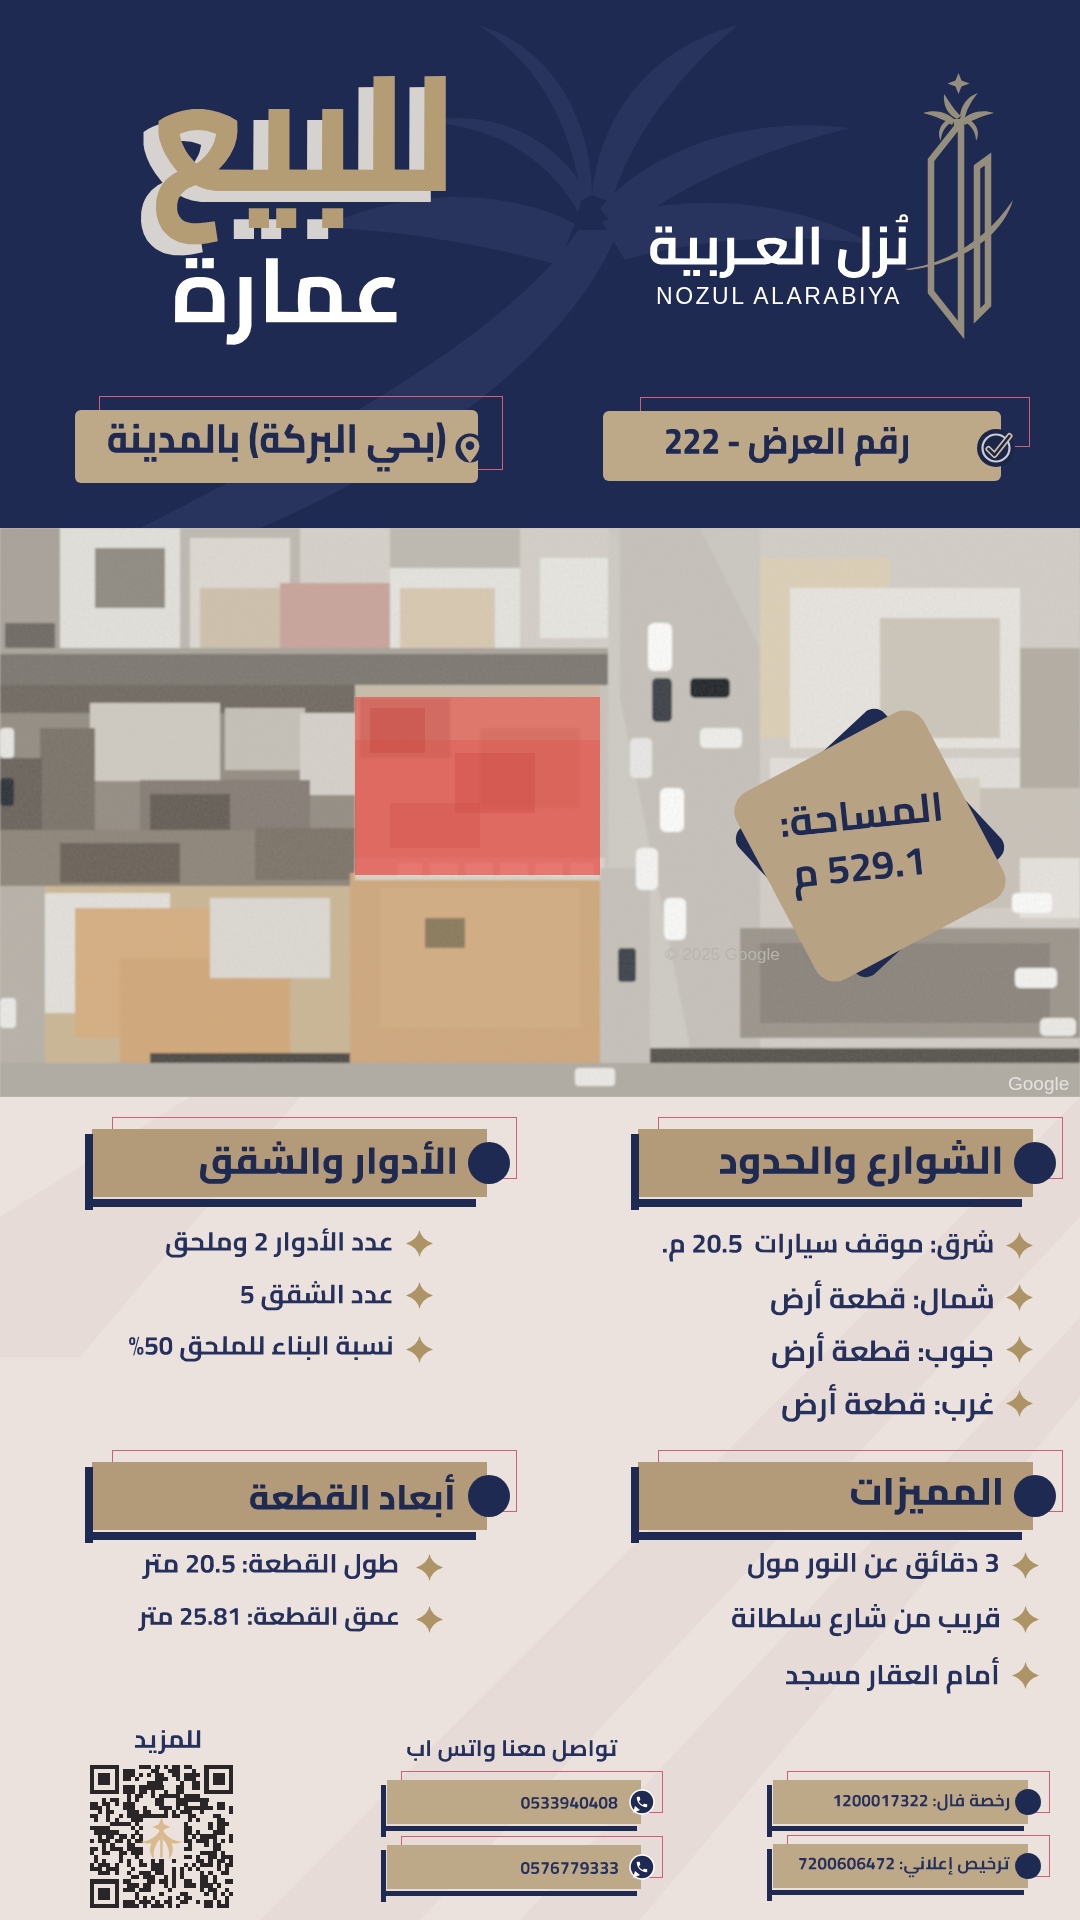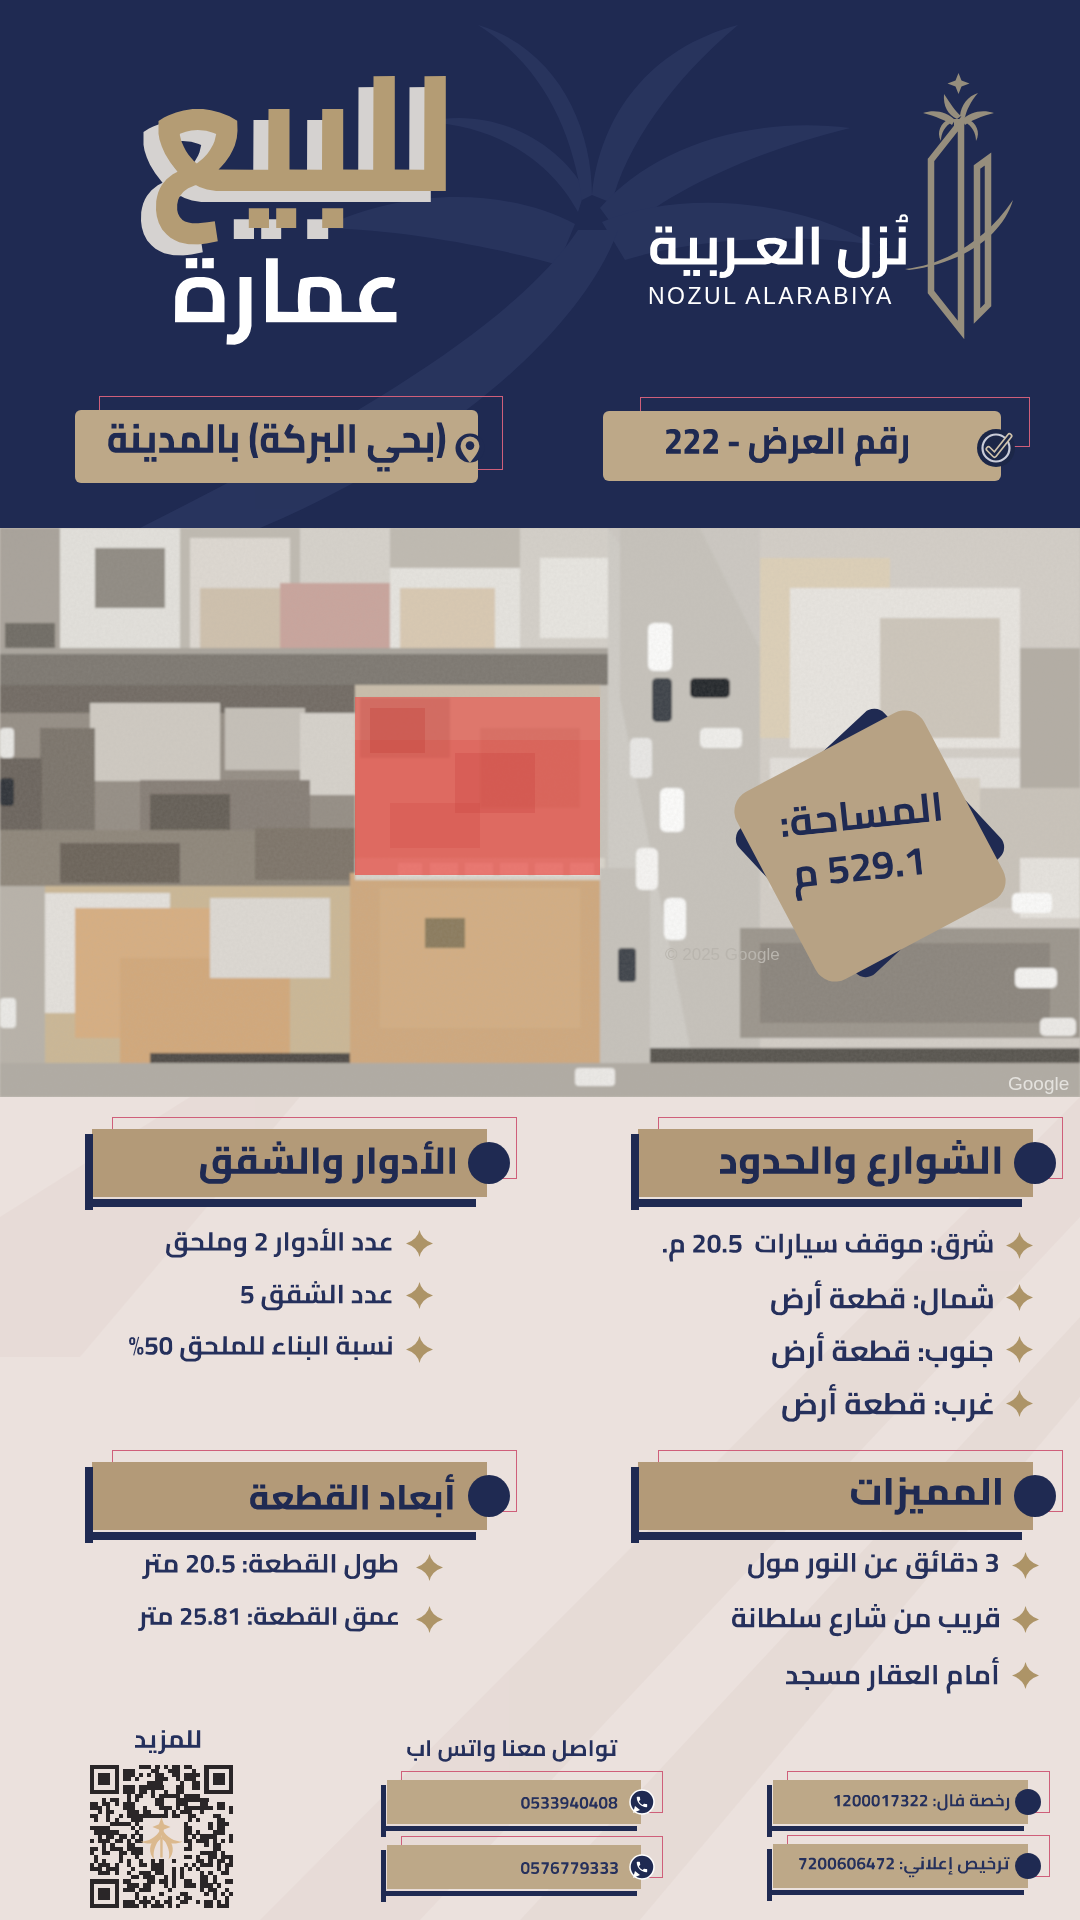--- a/index.html
+++ b/index.html
@@ -77,21 +77,21 @@
 <path d="M36 90 L66 52 L66 260 L36 222 Z"></path>
 <path d="M82 97 L93 89 L93 235 L82 246 Z"></path>
 </g>
 <path fill="#968e7d" d="M10 199 C48 195 90 172 118 130 C106 170 62 194 14 200 Z"></path>
 </svg>
 
 <svg style="position:absolute;left:650px;top:214px;" width="258.2" height="64.2" viewBox="0 0 258.2 64.2">
     <path d="M59.8 56.2L59.8 62.0L66.8 62.0L66.8 56.2ZM43.2 56.0L43.2 62.0L50.0 62.0L50.0 56.0ZM33.5 56.0L33.5 62.0L40.2 61.8L40.2 56.0ZM255.8 23.8L248.8 23.8L248.5 44.5L237.0 44.2L237.0 23.8L230.0 23.8L230.0 53.5L229.0 56.0L227.8 57.2L225.8 58.0L224.2 57.8L222.5 58.0L222.2 63.8L224.2 64.0L228.2 63.8L232.2 62.0L234.8 59.5L236.2 56.8L237.0 54.0L237.2 50.5L255.8 50.5ZM0.8 31.5L0.2 34.0L0.2 40.5L1.2 44.2L2.8 46.8L4.0 48.0L7.2 49.8L10.8 50.5L66.8 50.5L66.8 23.8L59.8 23.8L59.5 44.5L47.0 44.2L47.0 23.8L40.0 23.8L39.8 44.5L25.5 44.2L25.5 23.8L10.2 23.8L6.5 24.8L3.8 26.5L2.2 28.2ZM9.5 30.2L11.2 29.8L18.5 30.0L18.2 44.5L11.5 44.5L9.5 44.0L8.0 42.5L7.2 40.5L7.2 34.0L8.0 31.8ZM248.8 12.5L248.8 18.2L255.8 18.2L255.8 12.5ZM230.0 12.5L230.0 18.2L237.0 18.2L237.0 12.5ZM219.5 12.5L212.5 12.5L212.5 52.5L211.8 54.5L210.2 56.2L208.5 57.2L206.8 57.8L204.0 58.0L201.5 57.8L198.5 56.8L196.0 54.5L195.0 52.5L195.0 47.8L196.8 36.0L189.8 35.0L188.0 47.2L188.2 54.0L190.2 58.0L193.8 61.2L196.8 62.8L199.2 63.5L203.0 64.0L205.2 64.0L209.8 63.2L213.8 61.5L215.5 60.2L217.5 58.0L218.8 55.8L219.5 53.0ZM161.8 12.8L161.8 50.5L168.8 50.5L168.8 12.5ZM152.8 12.5L145.8 12.8L145.5 44.5L129.0 44.2L132.2 41.0L133.8 39.0L135.8 35.2L136.8 31.8L136.8 27.5L131.0 25.0L125.2 23.8L116.8 24.0L110.5 25.8L107.2 27.2L107.0 32.2L108.0 35.5L111.2 40.8L114.8 44.2L84.2 44.2L84.2 23.8L77.2 23.8L77.2 53.5L76.2 56.0L75.0 57.2L73.0 58.0L71.5 57.8L69.8 58.0L69.5 63.8L71.5 64.0L75.5 63.8L79.5 62.0L82.0 59.5L83.5 56.8L84.2 54.0L84.5 50.5L115.2 50.5L119.2 49.8L121.5 48.8L128.2 50.5L152.8 50.5ZM114.2 31.0L119.0 29.8L124.5 29.8L128.8 30.8L129.8 31.2L129.0 34.2L126.8 38.0L122.2 42.2L121.5 42.2L119.5 40.8L116.0 36.8L114.0 32.0ZM15.2 12.5L15.5 18.5L22.0 18.5L22.0 12.5ZM5.5 12.5L5.5 18.5L12.2 18.5L12.2 12.5ZM257.2 1.8L255.2 0.2L251.5 0.5L250.5 1.2L249.8 2.5L249.2 6.0L245.8 6.0L245.8 8.2L257.8 8.2L258.0 4.0ZM251.8 3.5L252.8 2.5L254.8 2.5L255.8 3.8L255.5 6.0L251.8 5.8Z" fill="#ffffff"></path>
   </svg>
 
-<div class="abs" style="left:648px;top:283px;width:262px;color:#fff;font-size:23px;letter-spacing:2.5px;font-family:'Liberation Sans',sans-serif">NOZUL ALARABIYA</div>
+<div class="abs" style="left:648px;top:283px;width:262px;text-align:center;color:#fff;font-size:23px;letter-spacing:2.5px;font-family:'Liberation Sans',sans-serif">NOZUL ALARABIYA</div>
 
 <svg class="abs" style="left:0;top:528px" width="1080" height="569" viewBox="0 0 1080 569">
 <defs>
       <filter id="b1">
         <feGaussianBlur stdDeviation="1.2"></feGaussianBlur>
       </filter>
       <filter id="nz" x="0" y="0" width="100%" height="100%">
         <feTurbulence type="fractalNoise" baseFrequency="0.35" numOctaves="2" result="t"></feTurbulence>
         <feColorMatrix in="t" type="matrix" values="0 0 0 0 0.45 0 0 0 0 0.43 0 0 0 0 0.40 0 0 0 0.5 0"></feColorMatrix>
       </filter>

